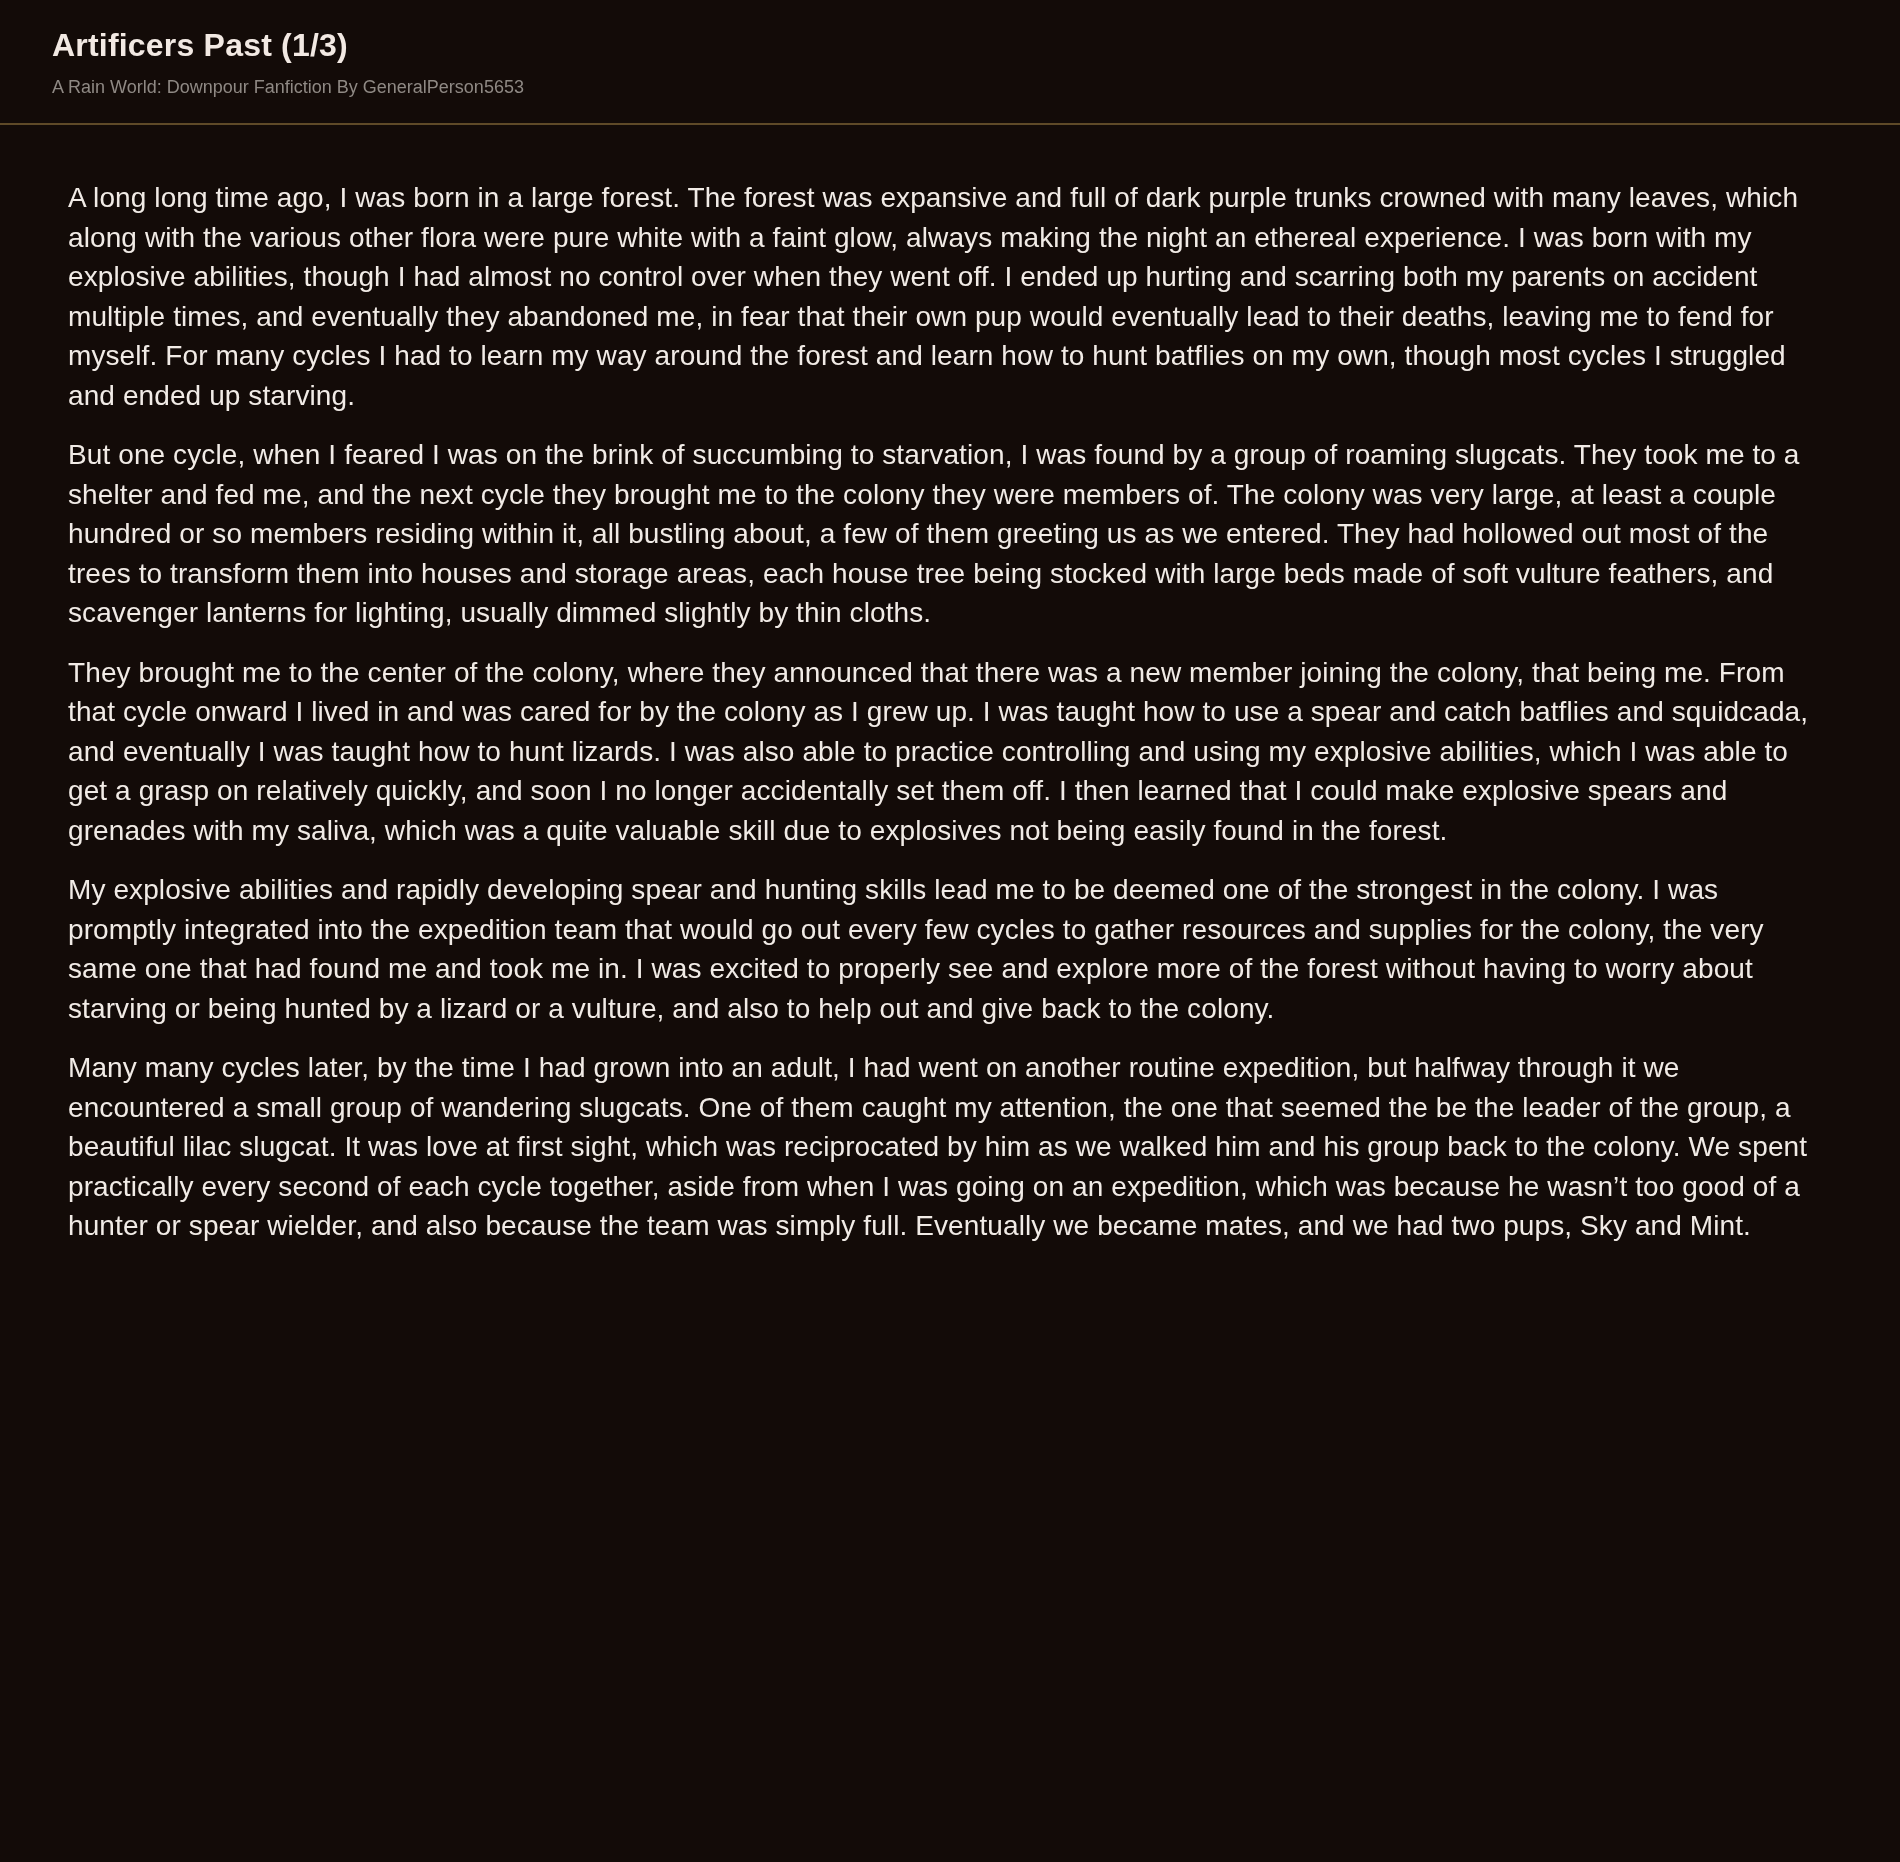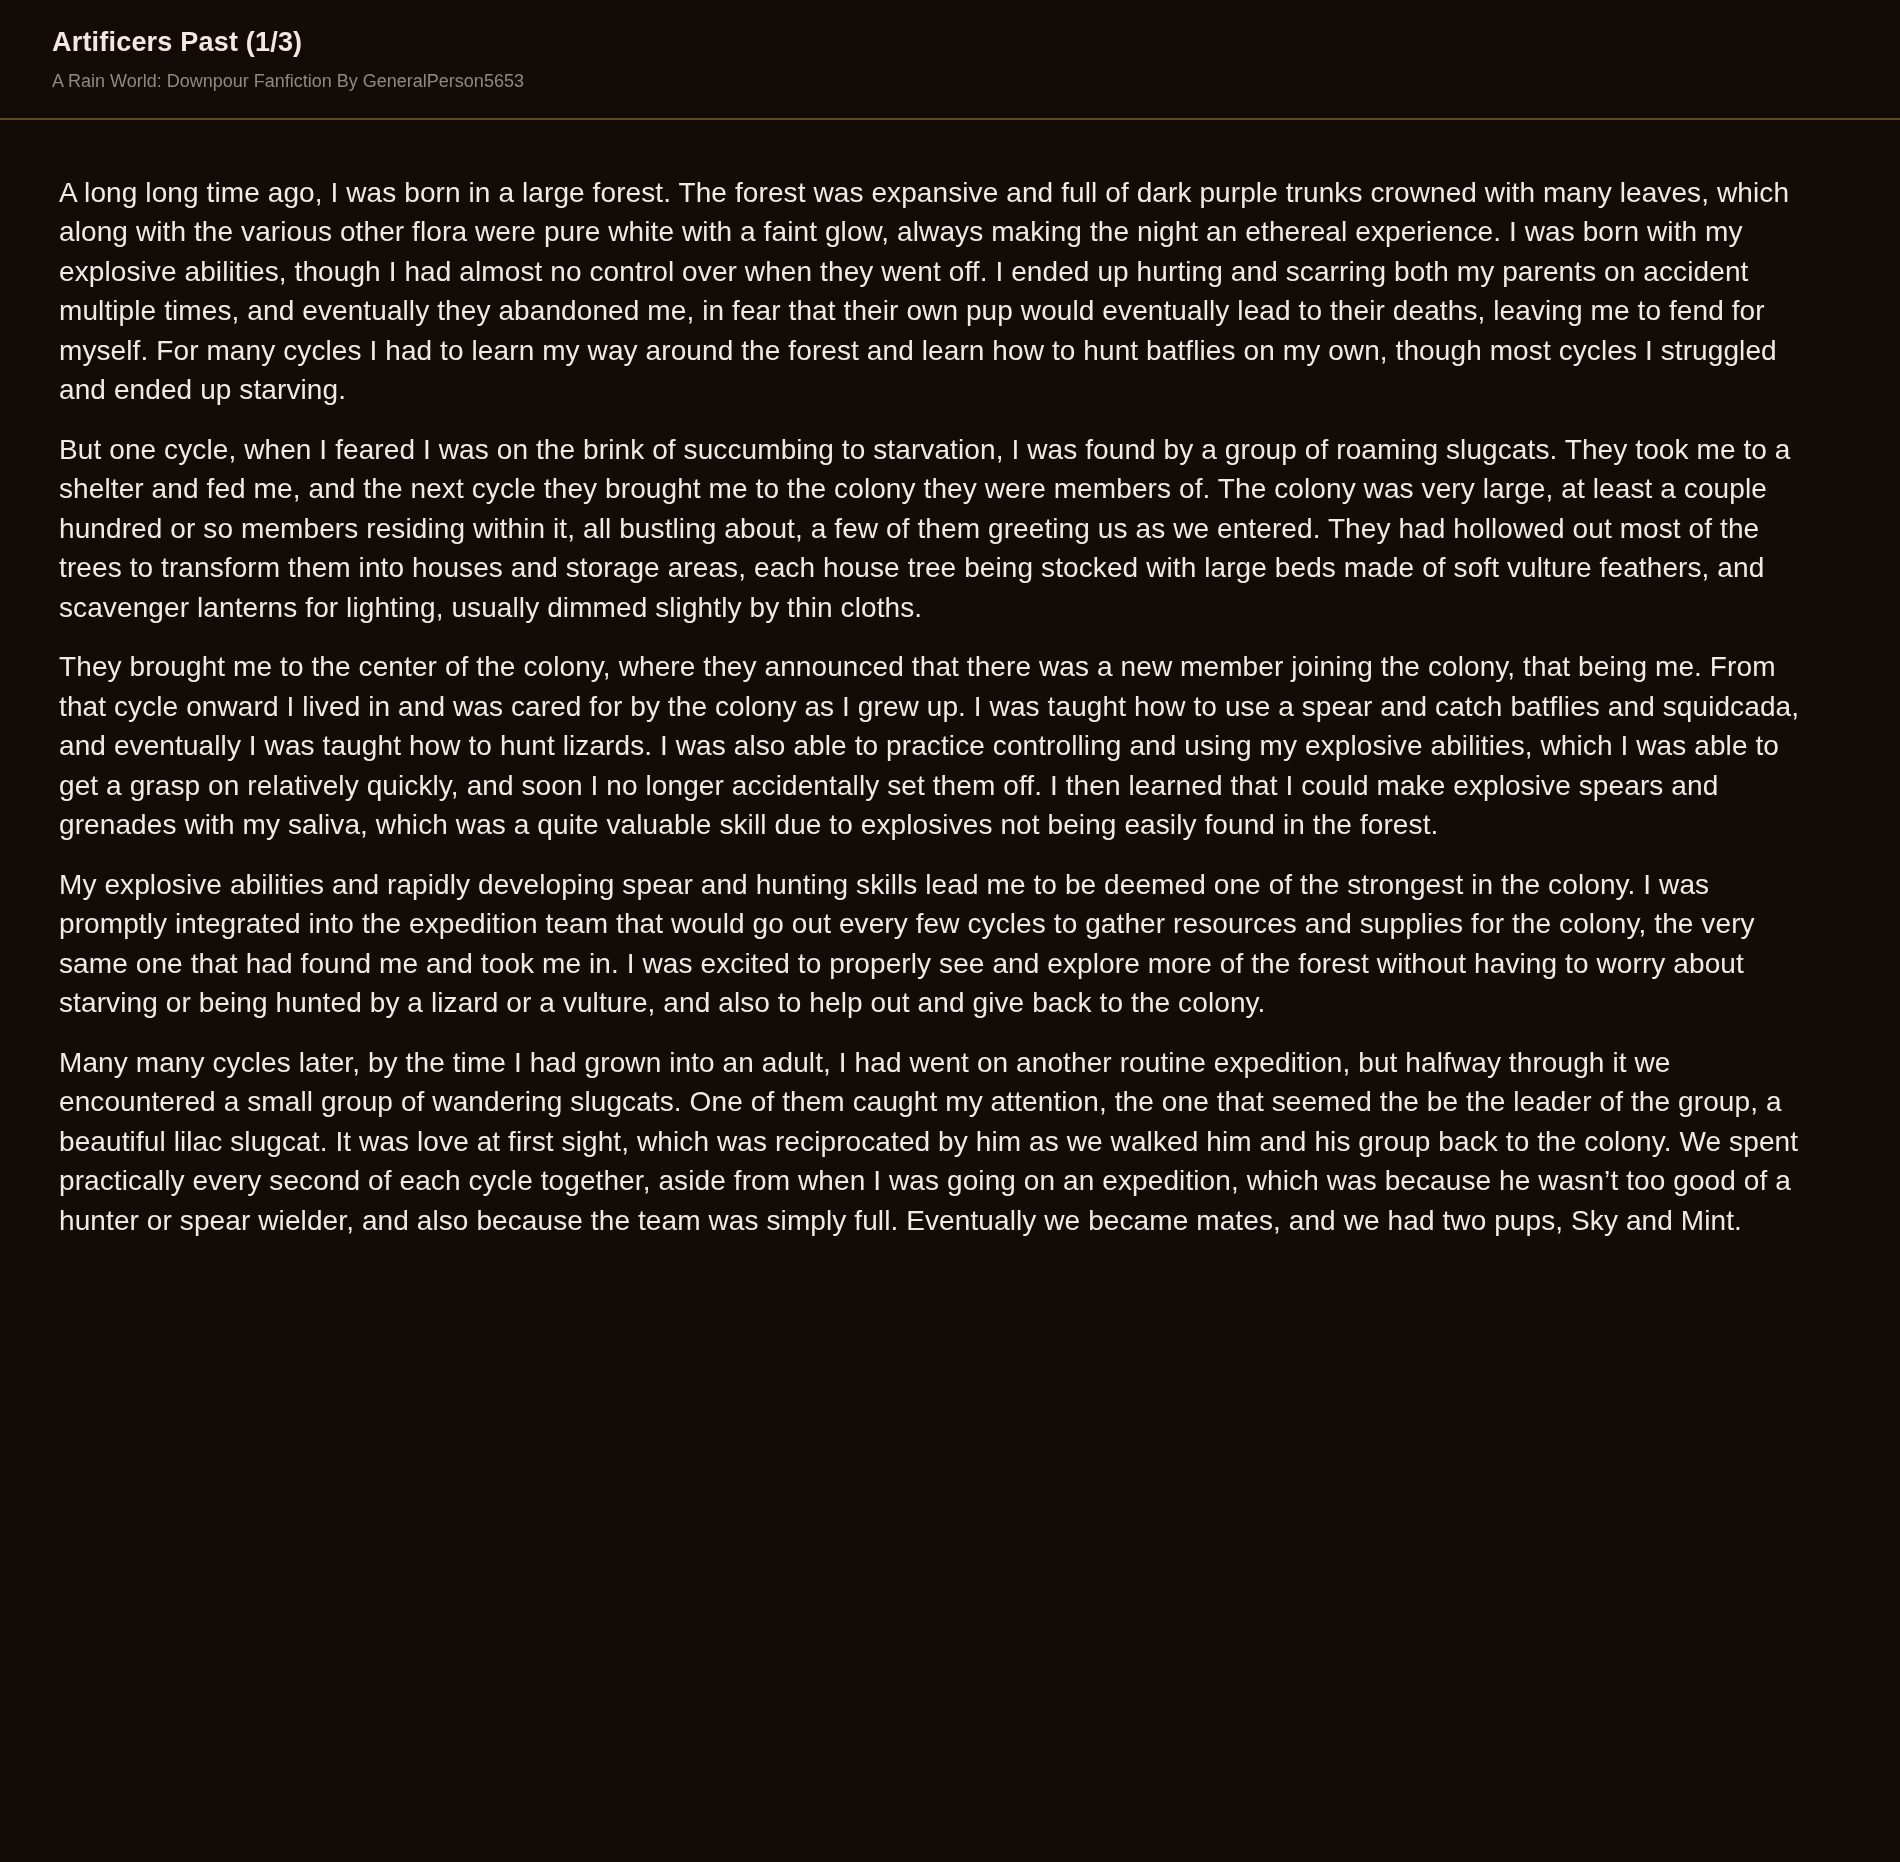--- a/index.html
+++ b/index.html
@@ -10,21 +10,21 @@
     width: 1900px;
     height: 1862px;
     background: #130b08;
     font-family: "Liberation Sans", sans-serif;
     overflow: hidden;
   }
   .header {
     padding: 27px 52px 0 52px;
   }
   .title {
-    font-size: 27px;
+    font-size: 32px;
     font-weight: 600;
     letter-spacing: 0.2px;
     color: #f2e9e3;
     line-height: 1.15;
   }
   .subtitle {
     margin-top: 13px;
     font-size: 18px;
     font-weight: 400;
     color: #8f8984;
@@ -33,21 +33,21 @@
   .divider {
     margin-top: 25px;
     width: 100%;
     height: 0;
     border-bottom: 2px solid #5f4a28;
   }
   .story {
     padding: 53px 80px 0 52px;
   }
   .story p {
-    margin: 0 0 20px 7px;
+    margin: 0 0 20px 16px;
     font-size: 28px;
     line-height: 39.5px;
     font-weight: 400;
     color: #f1ebe6;
     letter-spacing: 0.1px;
     max-width: 1770px;
   }
   .story p:last-child {
     margin-bottom: 0;
   }

